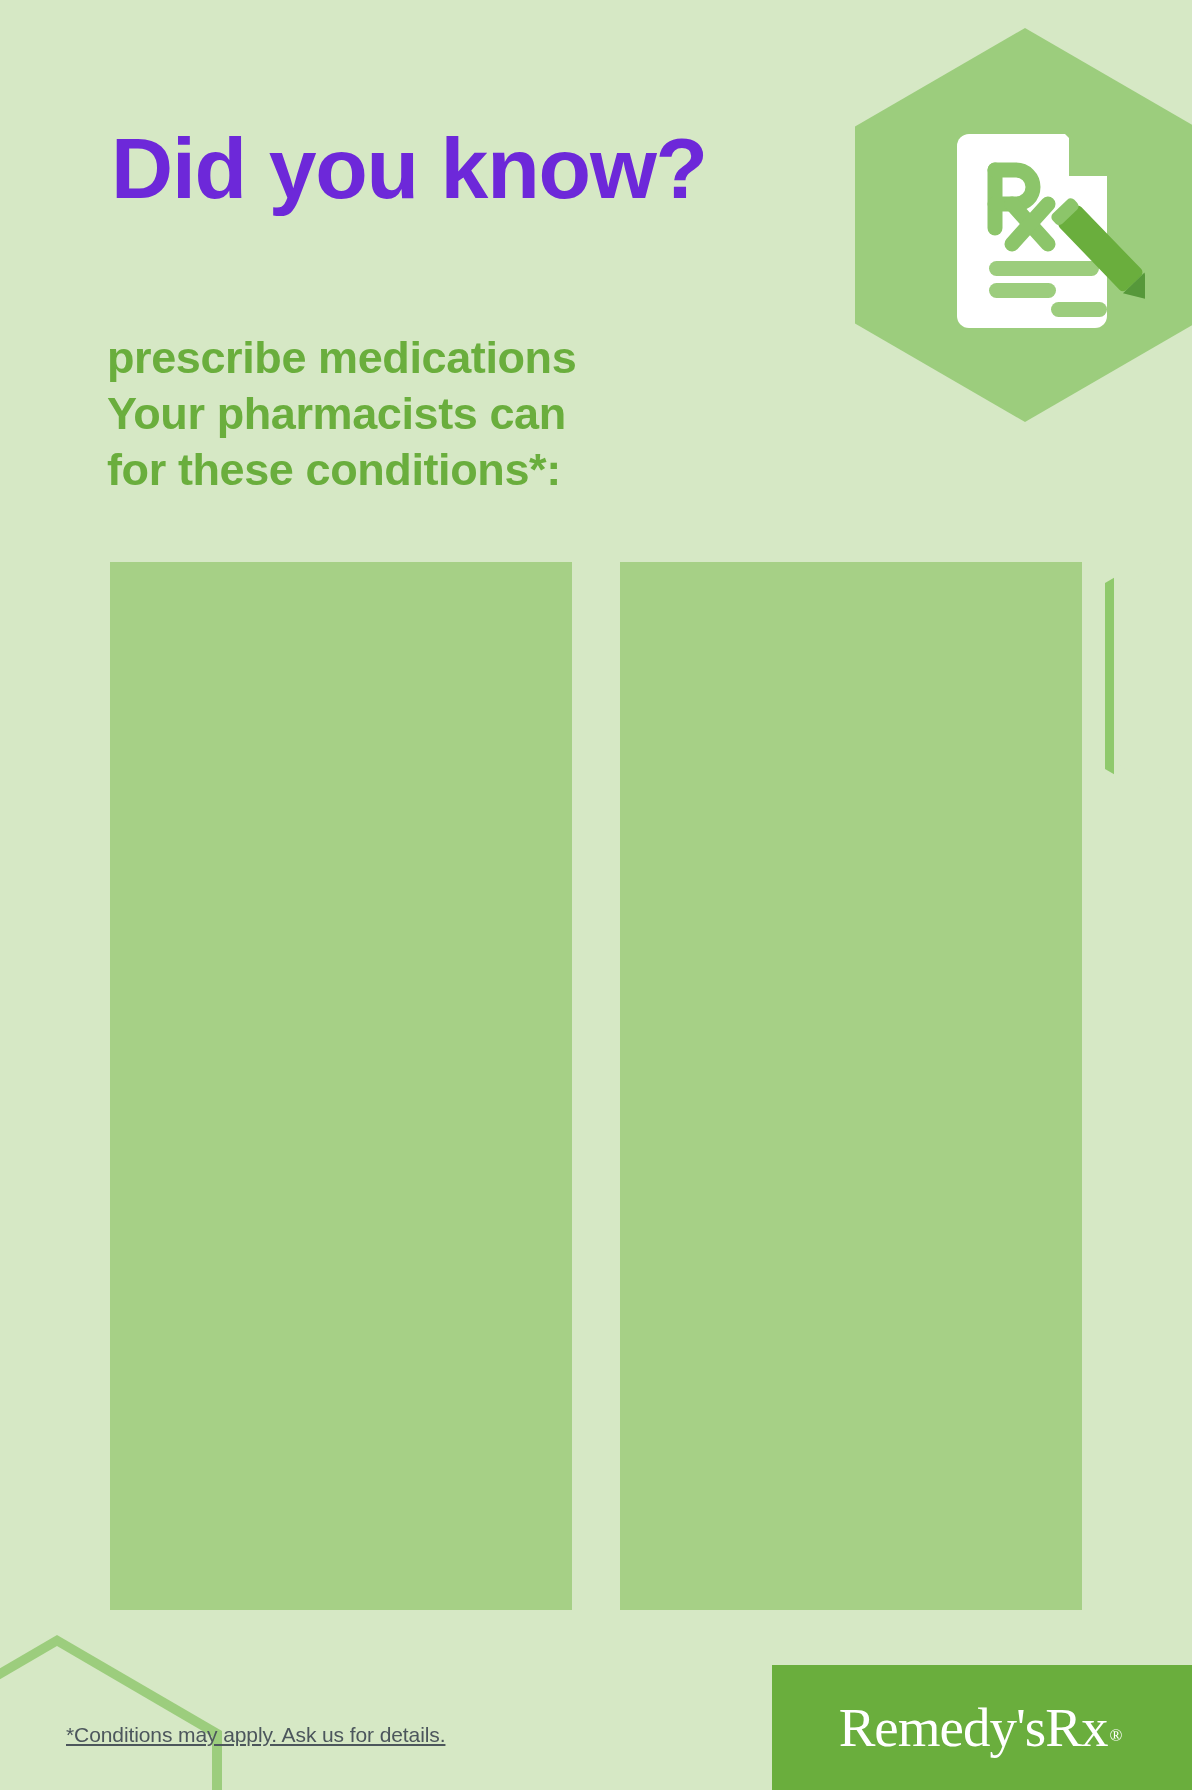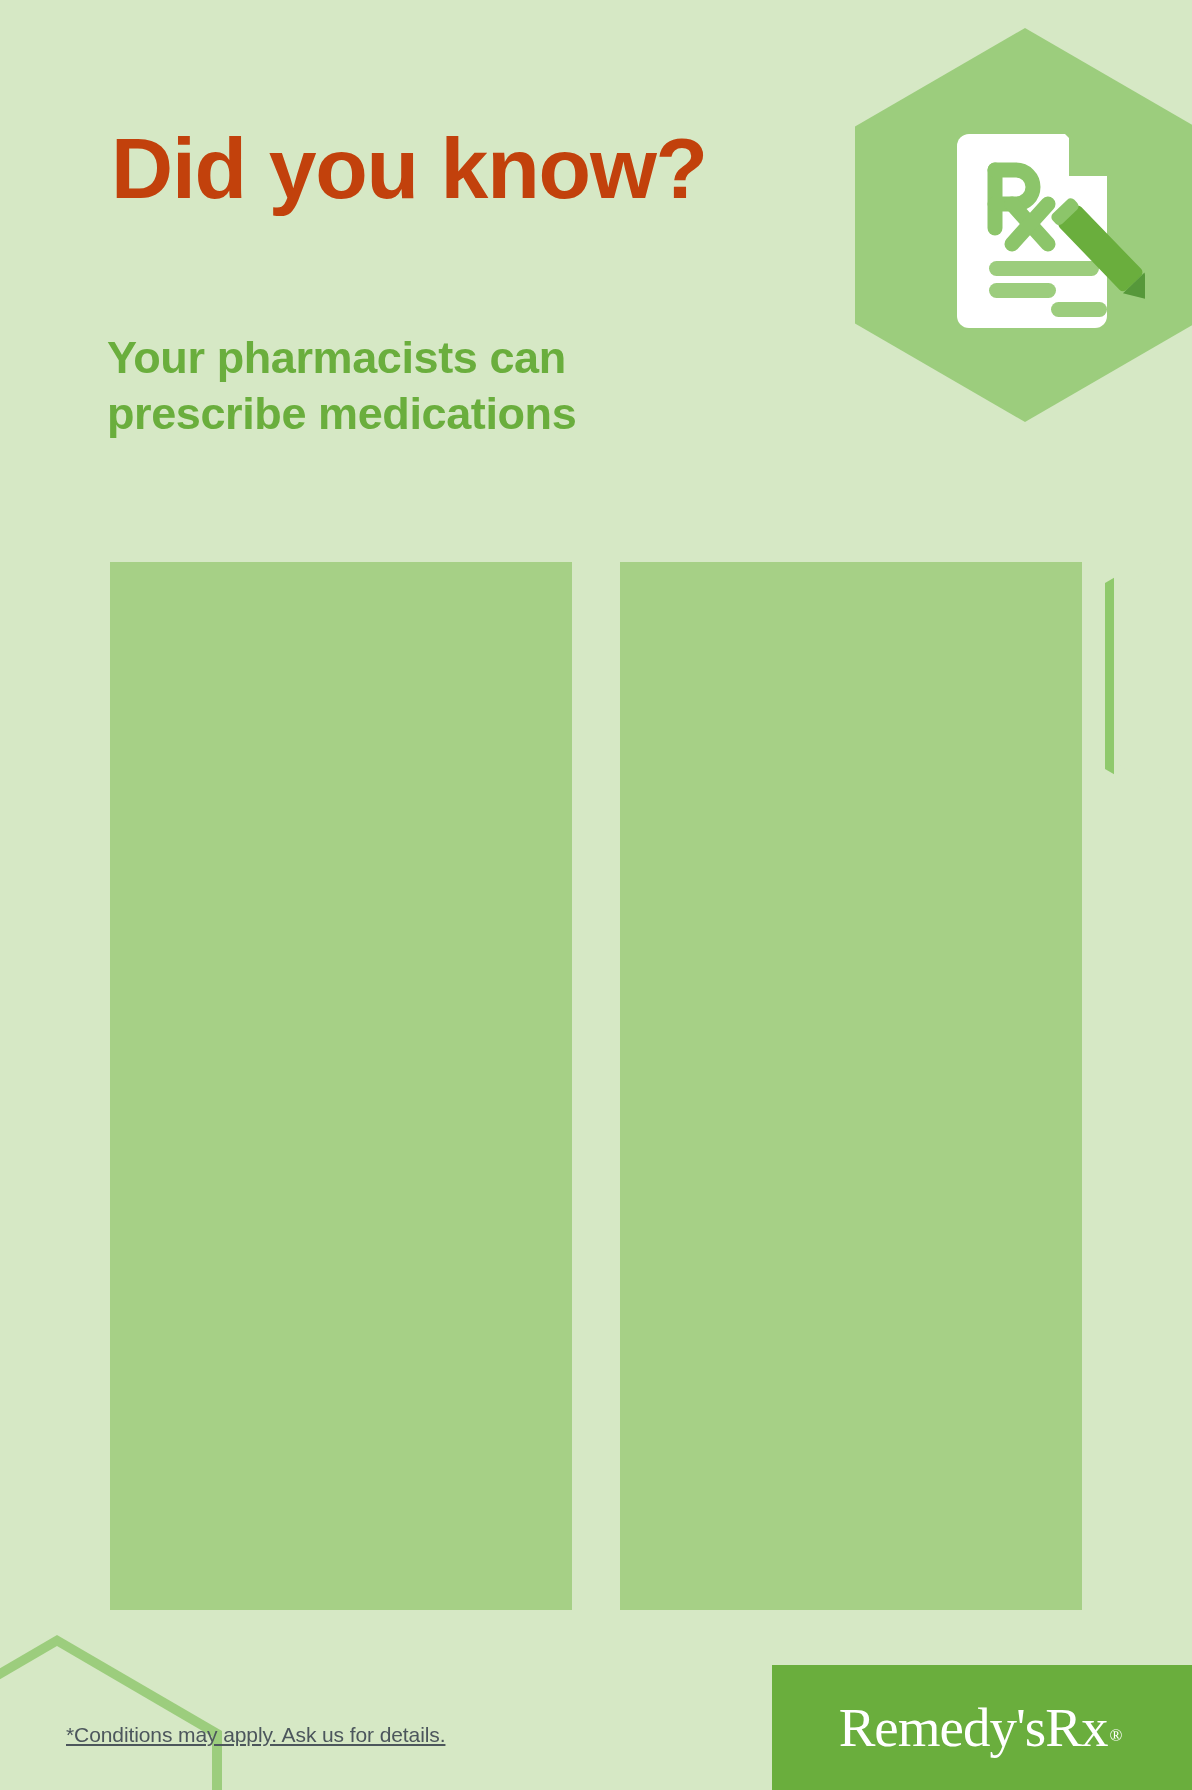--- a/index.html
+++ b/index.html
@@ -81,21 +81,21 @@
     height: 215px;
   }
 
   
   .headline {
     position: absolute;
     left: 111px;
     top: 125px;
     font-size: 86px;
     font-weight: 700;
-    color: #c2410c;
+    color: #6d28d9;
     letter-spacing: -1.2px;
     line-height: 1;
     white-space: nowrap;
   }
   .subhead {
     position: absolute;
     left: 107px;
     top: 330px;
     font-size: 45px;
     font-weight: 700;
@@ -198,22 +198,23 @@
         <rect x="144" y="72" width="30" height="96" rx="5" fill="#6aae3d"></rect>
         <rect x="144" y="62" width="30" height="14" rx="5" fill="#8cc56a"></rect>
         <path d="M144 168 h30 l-15 24 z" fill="#56983a"></path>
       </g>
     </svg>
   </div>
 
   <div class="headline">Did you know?</div>
 
   <div class="subhead">
+    <div>prescribe medications</div>
     <div>Your pharmacists can</div>
-    <div>prescribe medications</div>
+    <div>for these conditions*:</div>
   </div>
 
   <div class="panel panel-left">
     <ul class="panel-list"></ul>
   </div>
   <div class="panel panel-right">
     <ul class="panel-list"></ul>
   </div>
 
   <div class="footnote">*Conditions may apply. Ask us for details.</div>

